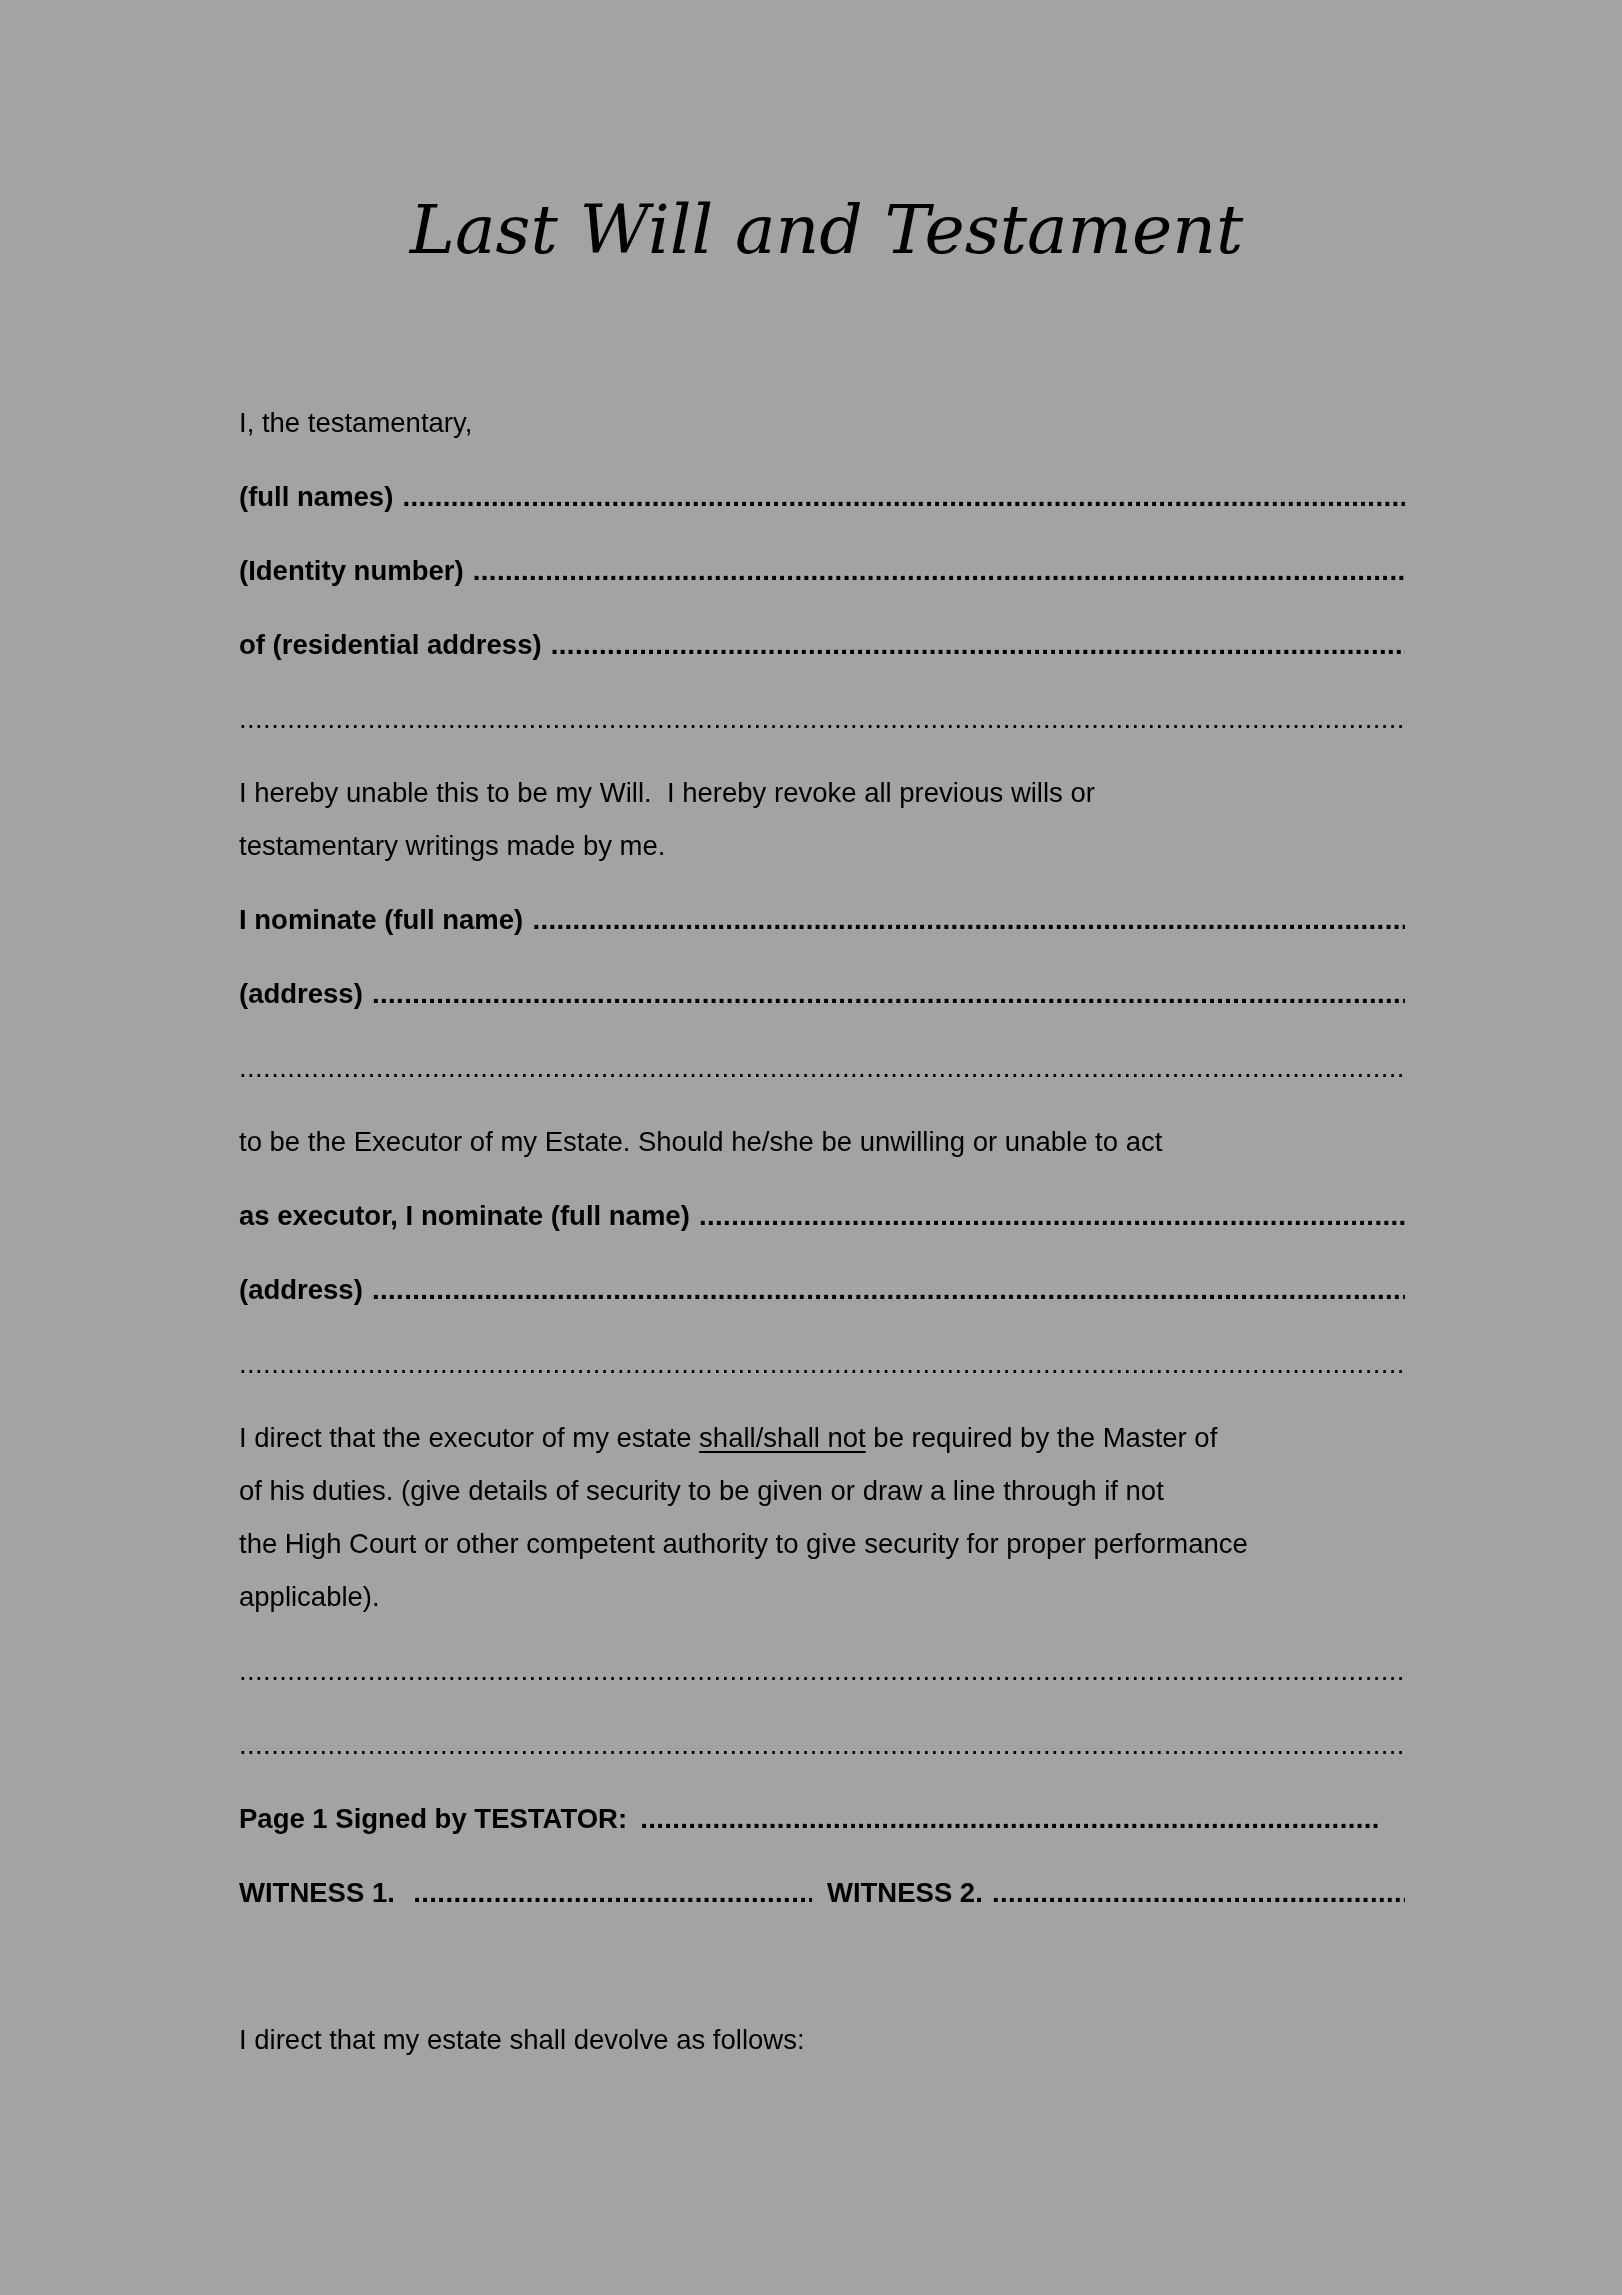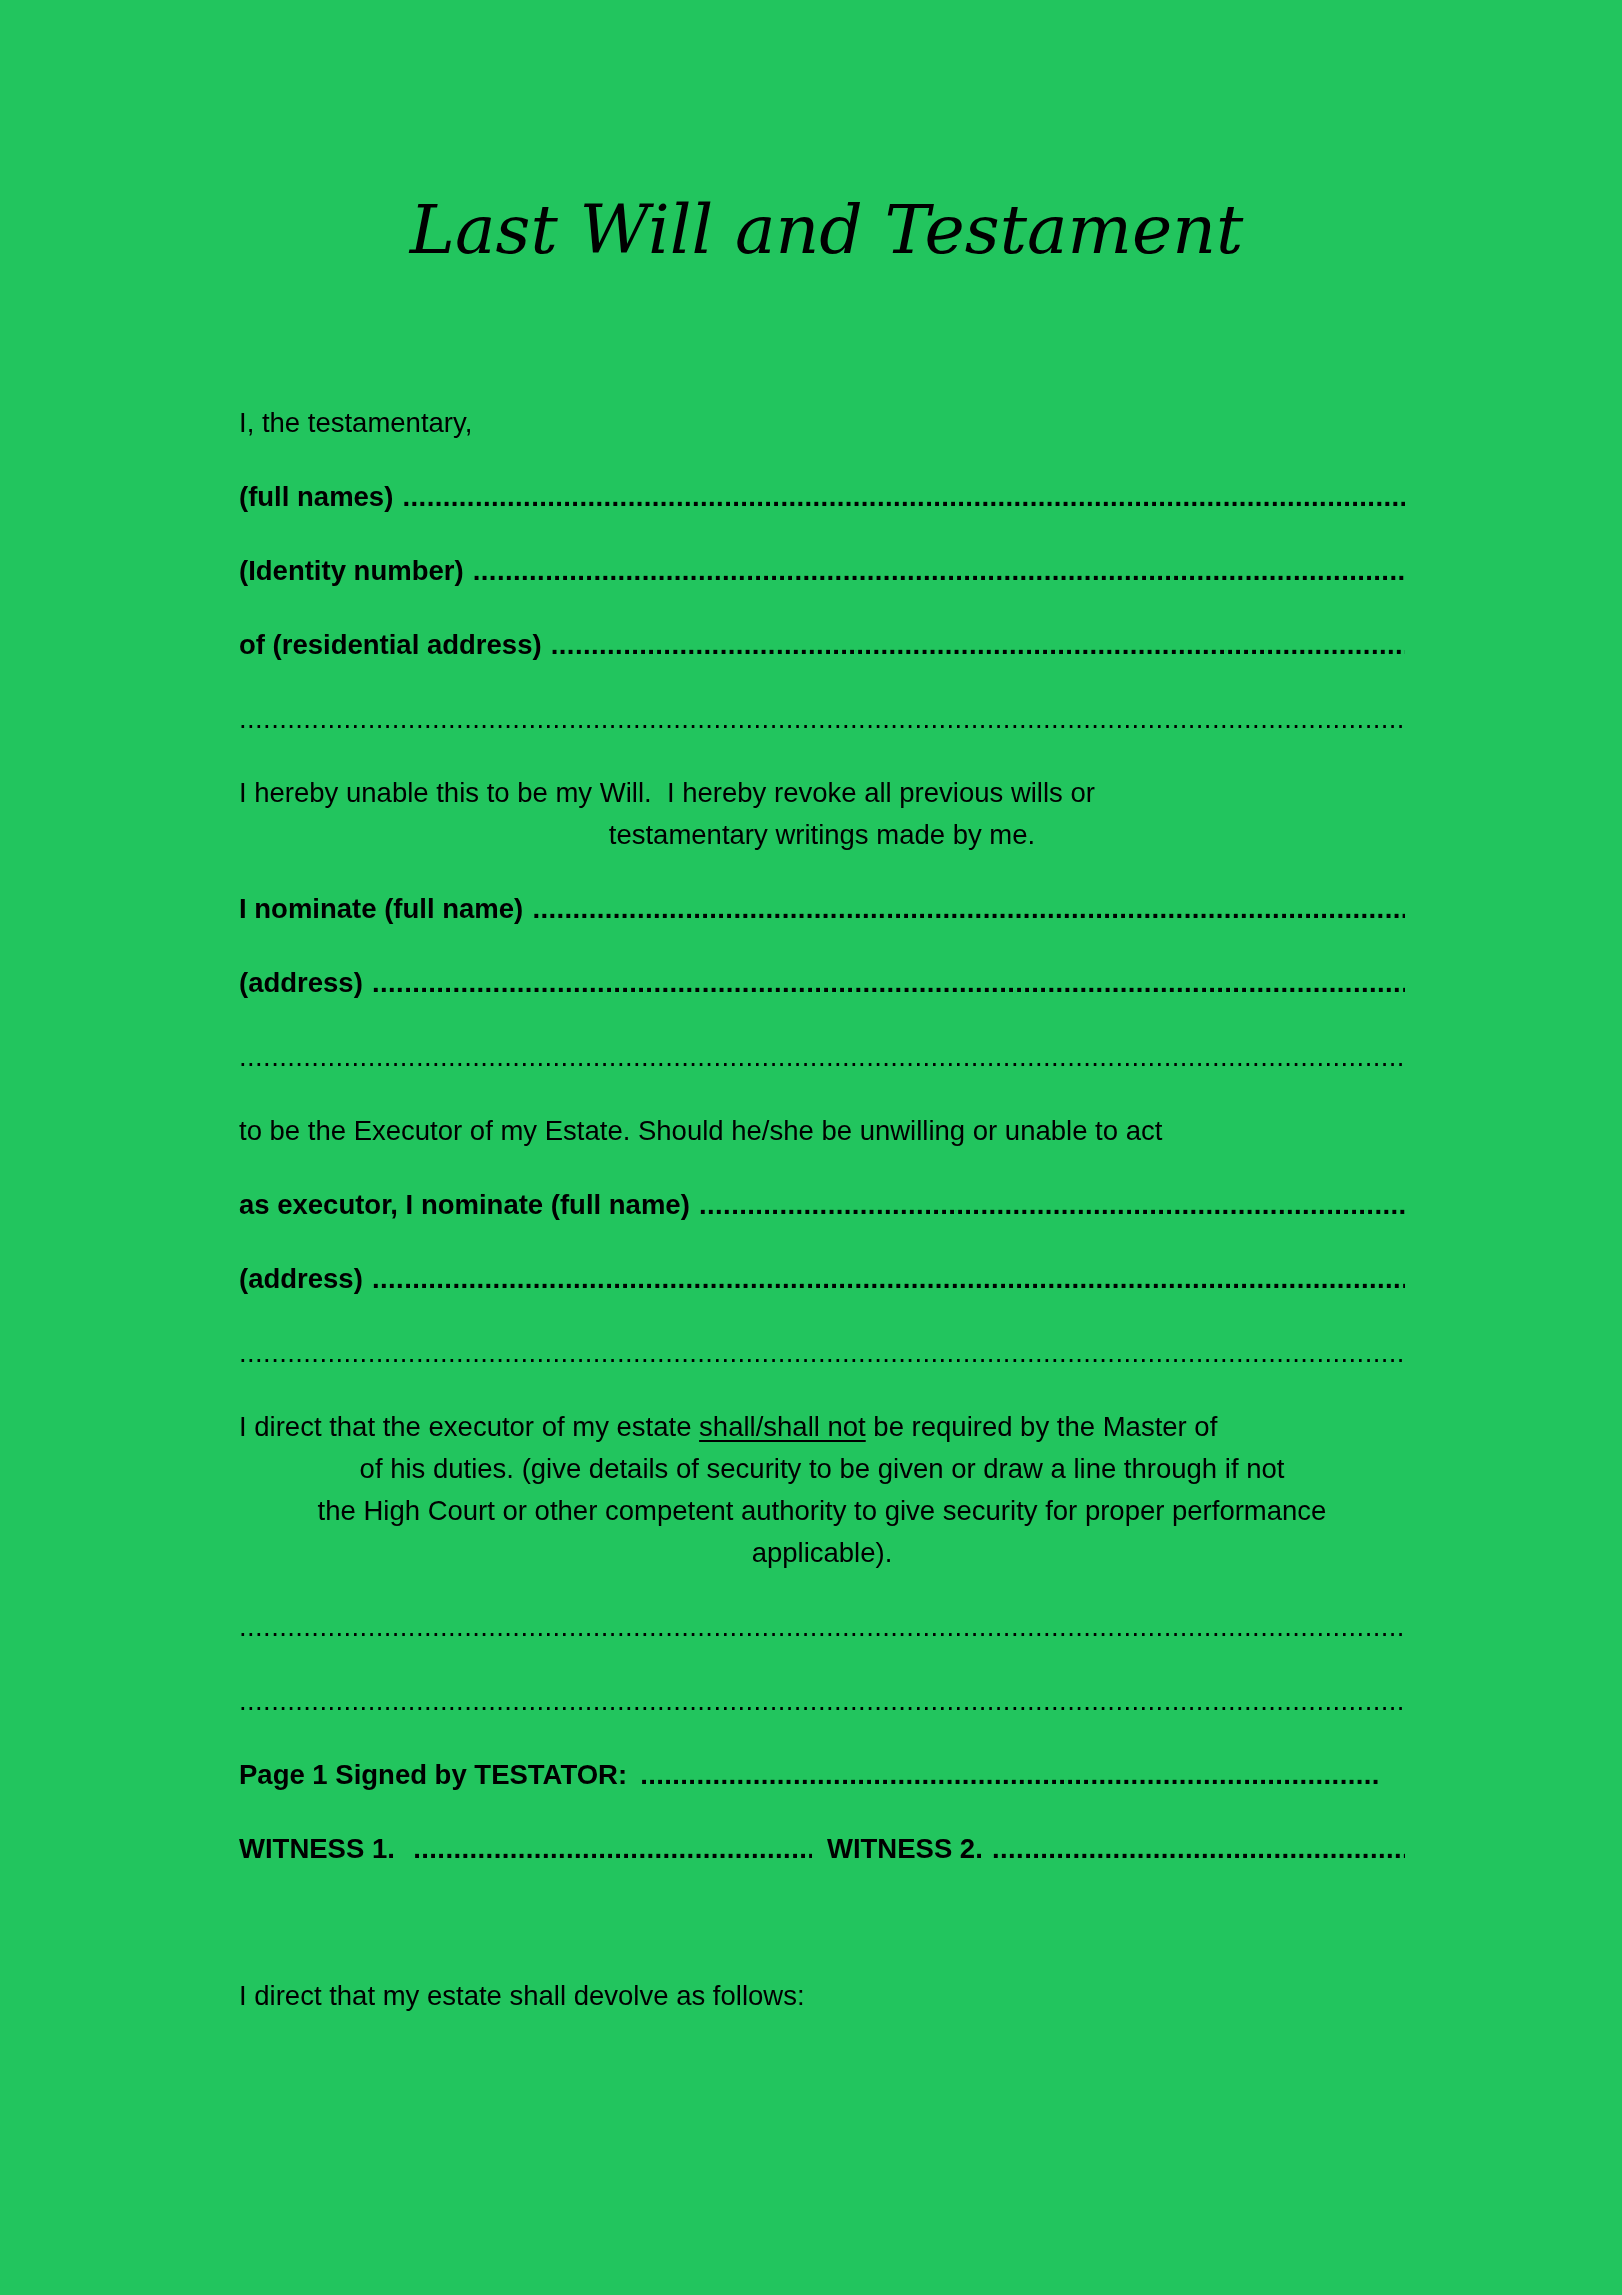--- a/index.html
+++ b/index.html
@@ -1,21 +1,21 @@
 <!DOCTYPE html>
 <html style="font-size:14.7px"><head>
 <meta charset="utf-8">
 <style>
   html, body { margin: 0; padding: 0; background: #ffffff; }
   .page {
     position: relative;
     width: 1623px;
     height: 2296px;
     box-sizing: border-box;
-    background: #22c55e;
+    background: #a3a3a3;
     color: #000000;
     font-family: "Liberation Sans", sans-serif;
     font-size: 27.5px;
     padding: 179px 218px 0 239px;
     overflow: hidden;
   }
   .title {
     font-family: "DejaVu Serif", "Liberation Serif", serif;
     font-style: italic;
     font-weight: normal;
@@ -24,21 +24,21 @@
     text-align: center;
     margin: 0 0 0 9.2px;
     white-space: nowrap;
   }
   .line {
     white-space: pre;
     line-height: 37px;
     margin: 37px 0 0 0;
     overflow: hidden;
   }
-  .line.cont { margin-top: 5px; text-align: center; }
+  .line.cont { margin-top: 16px; }
   .first-para { margin-top: 124px; }
   .gap-big { margin-top: 110px; }
   .field {
     display: flex;
     line-height: 37px;
     margin-top: 37px;
     overflow: hidden;
     font-weight: bold;
   }
   .label { white-space: pre; flex: 0 0 auto; }

